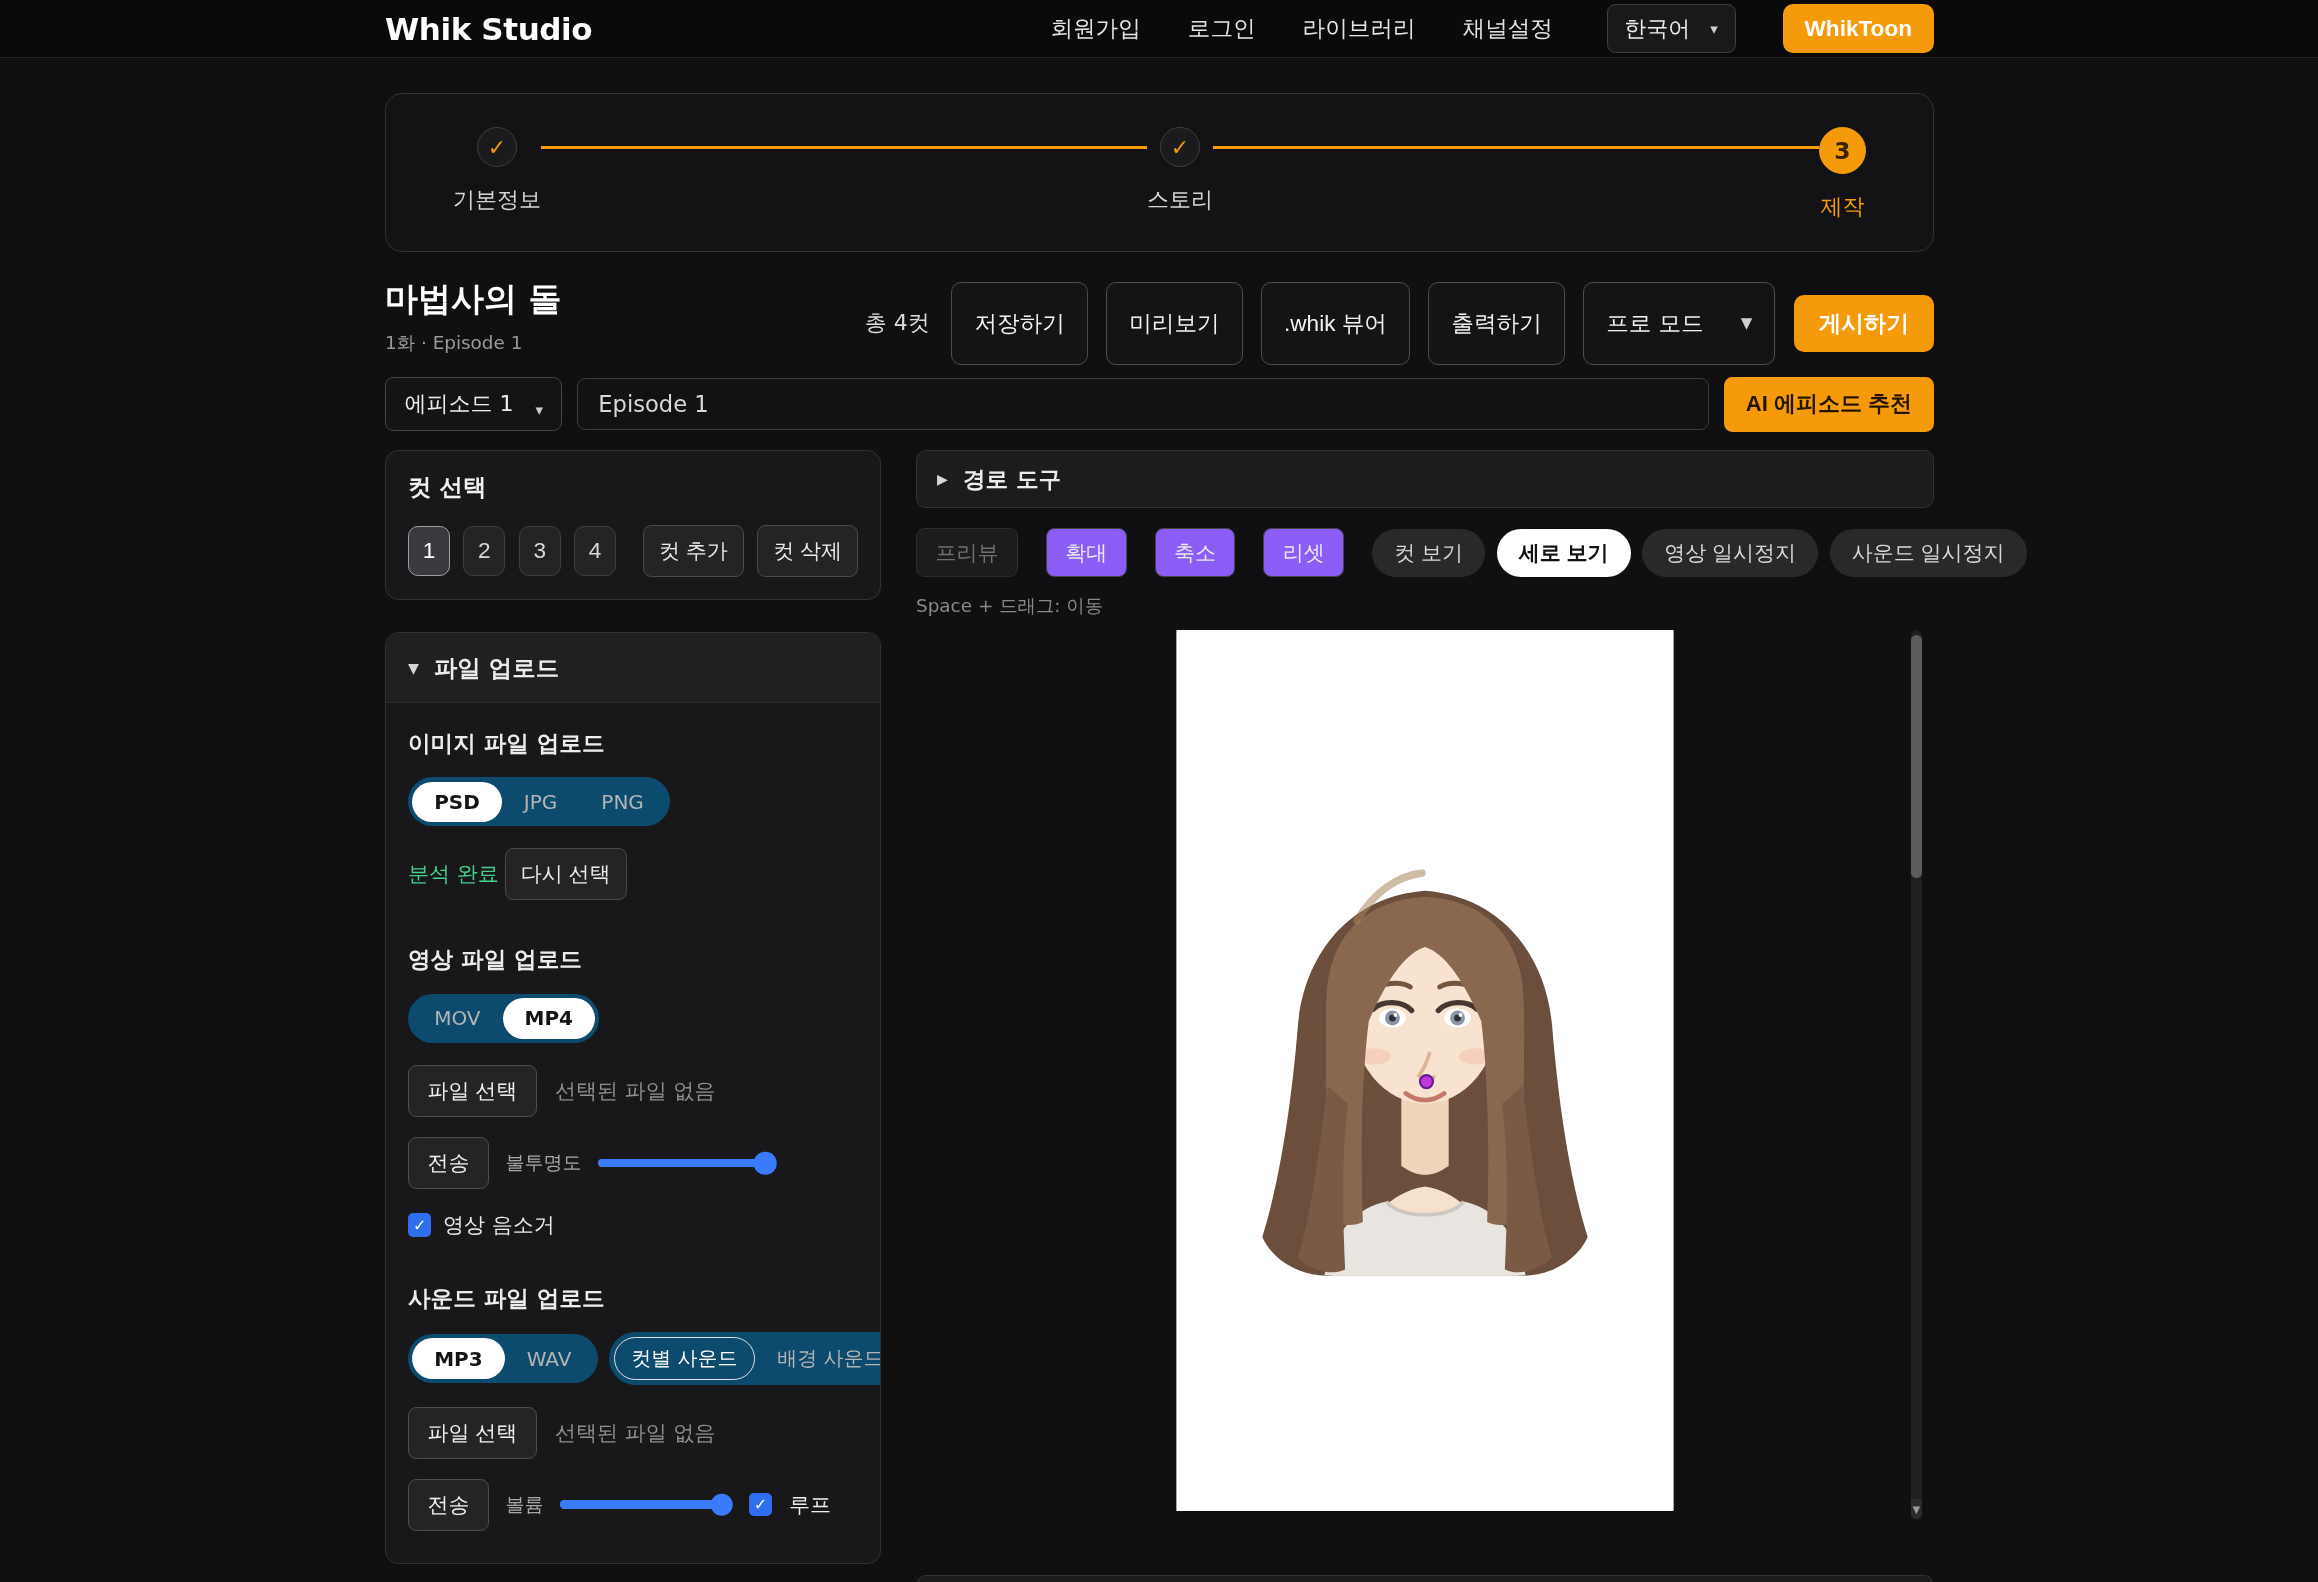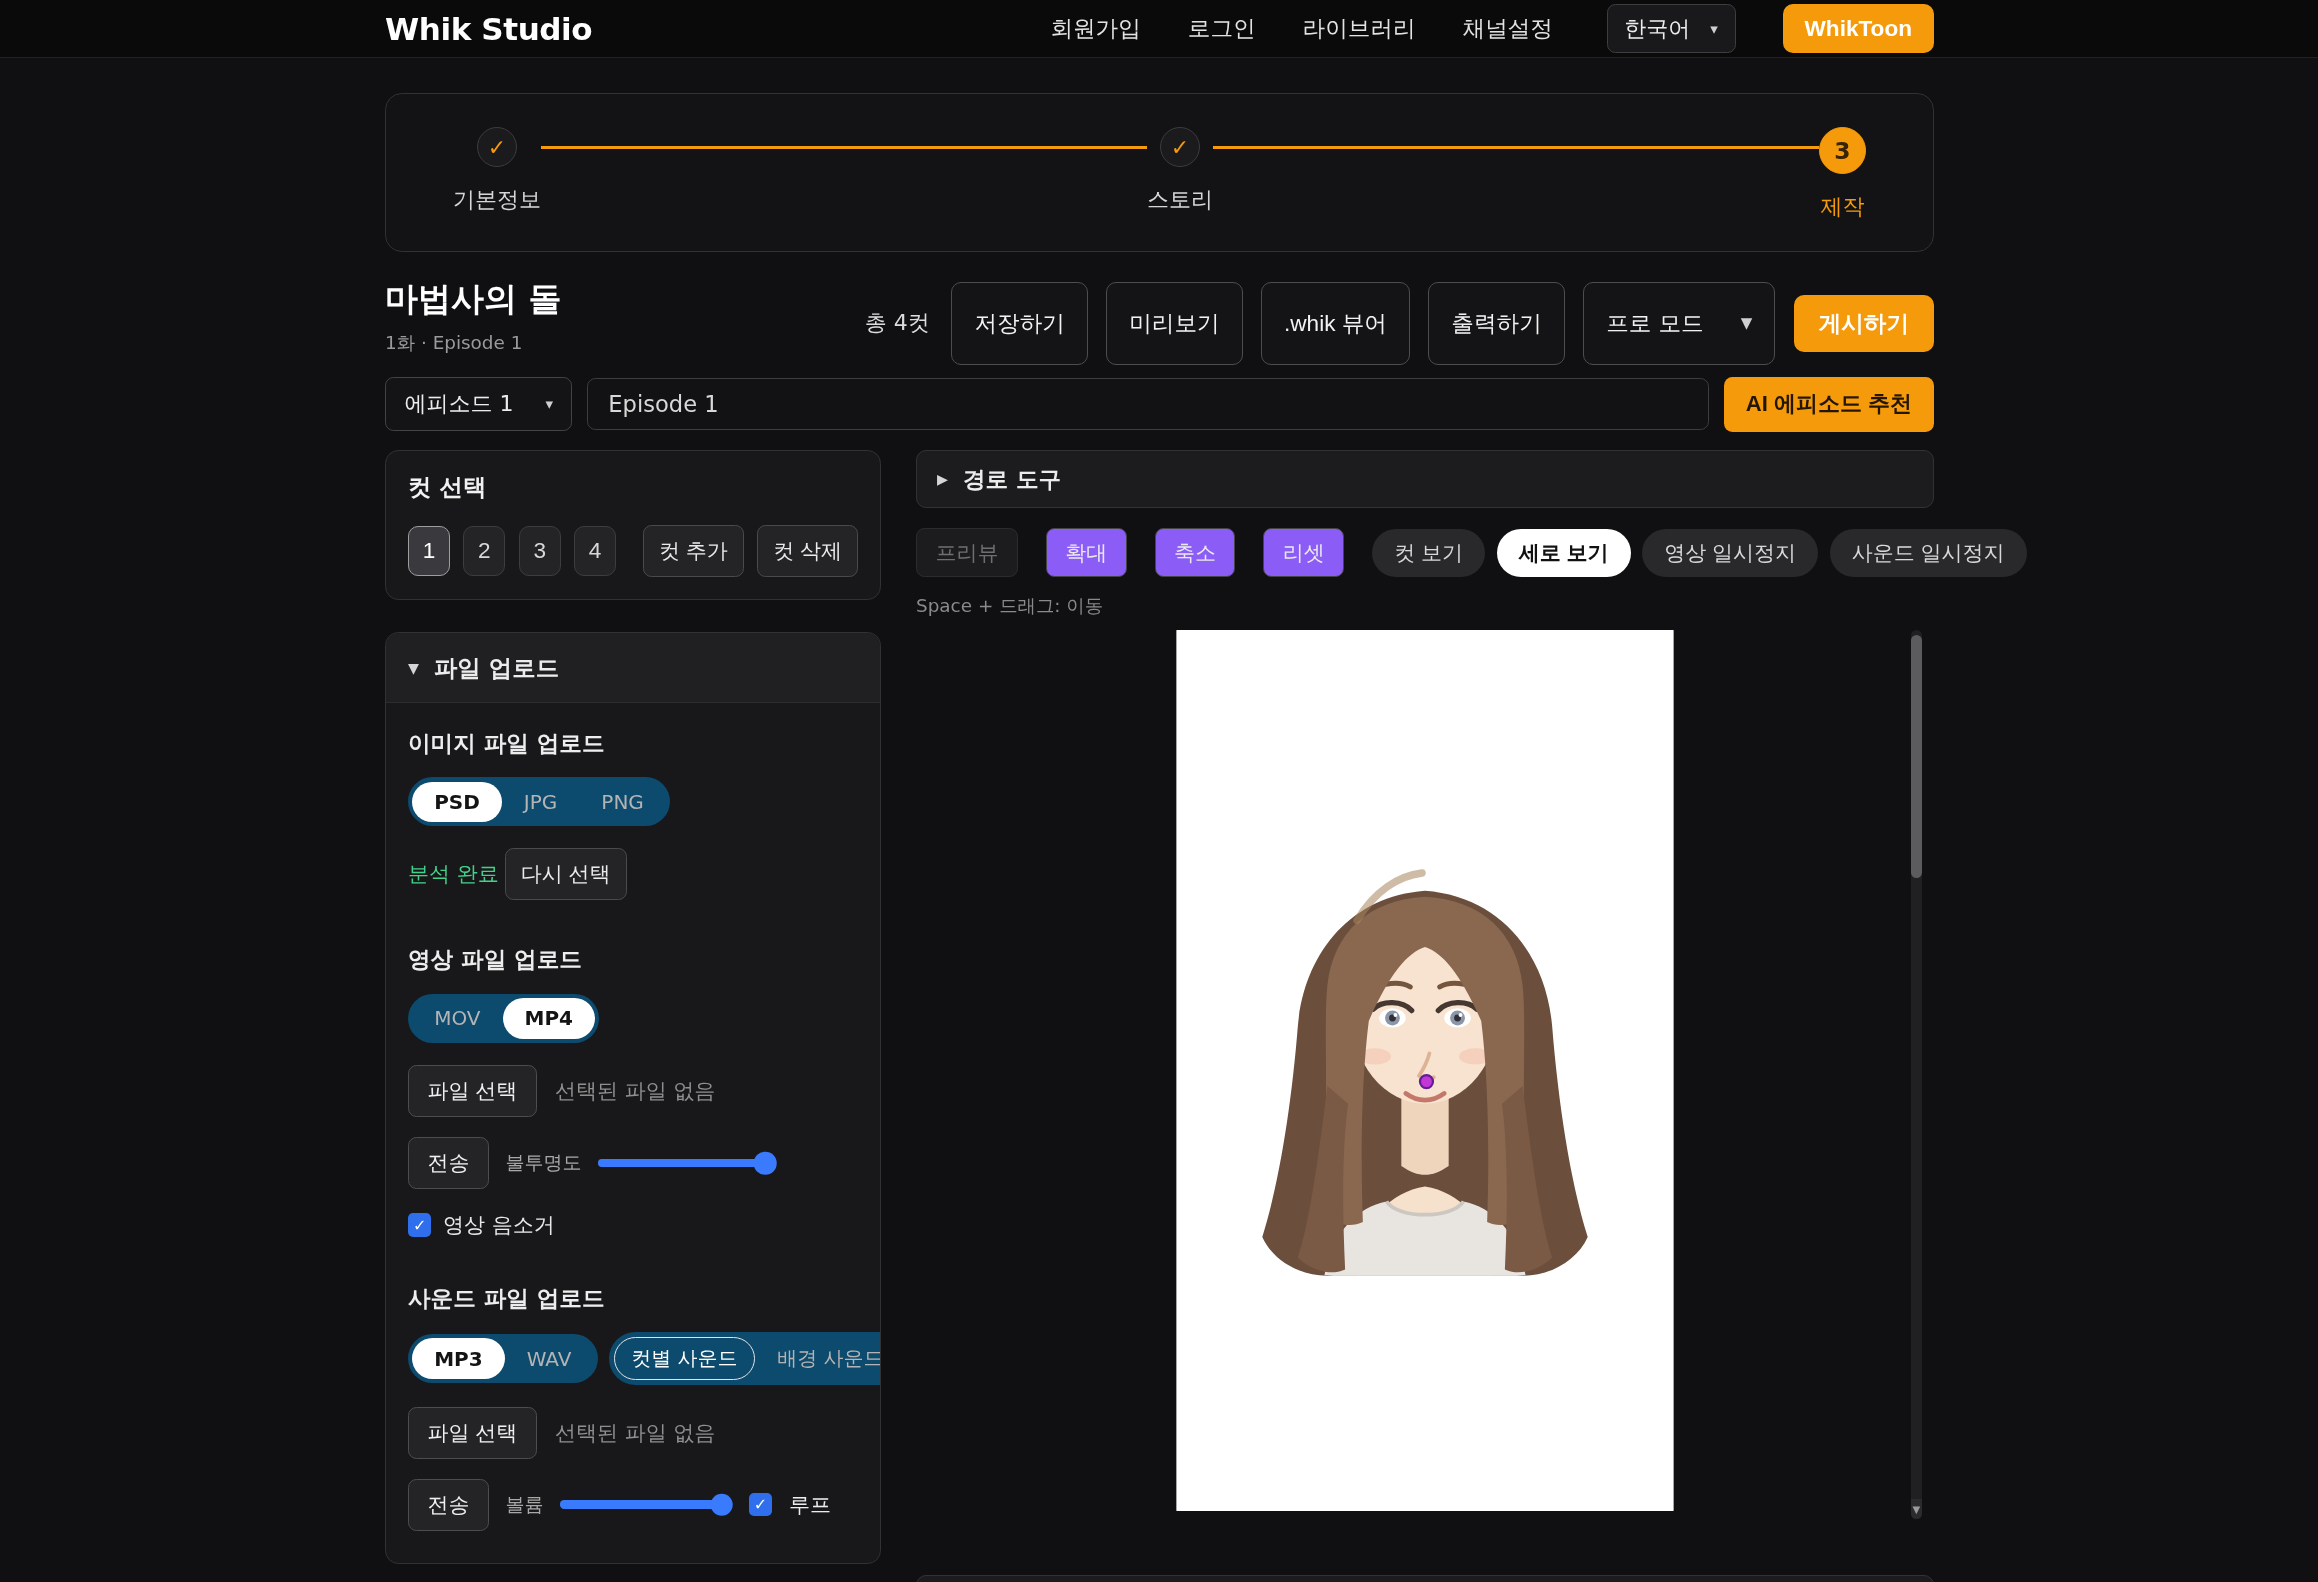--- a/index.html
+++ b/index.html
@@ -50,21 +50,21 @@
   .cut-count{font-size:22px; color:#dcdcdc; margin-right:3.3px;}
   .tbtn{background:#141416; border:1.3px solid #4d4d50; border-radius:10px; padding:25px 22px;
     font-size:22.6px; color:#f2f2f2; cursor:pointer; white-space:nowrap;}
   .mode-select{display:flex; align-items:center; gap:37px;}
   .mode-caret{font-size:15px; color:#cfcfcf;}
   .publish-btn{background:var(--accent); color:#fff; border:none; border-radius:10px;
     padding:13.4px 25px; font-size:22.6px; font-weight:700; cursor:pointer;}
 
   
   .episode-row{margin-top:11.7px; display:flex; align-items:center; gap:15px;}
-  .ep-select{display:flex; align-items:center; gap:32px; background:#141416; border:1.3px solid #434346;
+  .ep-select{display:flex; align-items:flex-end; gap:22px; background:#141416; border:1.3px solid #434346;
     border-radius:8.4px; padding:11px 18.4px; font-size:22px; cursor:pointer; white-space:nowrap;}
   .ep-input{flex:1; background:#121214; border:1.3px solid #3d3d40; border-radius:8.4px;
     padding:11.7px 20px; font-size:22.6px; color:#d8d8d8; font-family:inherit; outline:none;}
   .ai-btn{background:var(--accent); color:#241500; border:none; border-radius:8.4px;
     padding:12.6px 22px; font-size:22px; font-weight:700; cursor:pointer; white-space:nowrap;}
 
   
   .workspace{margin-top:18.4px; display:flex; gap:35px; align-items:flex-start;}
   .left-col{width:496px; flex:none;}
   .main-col{flex:1; min-width:0;}

